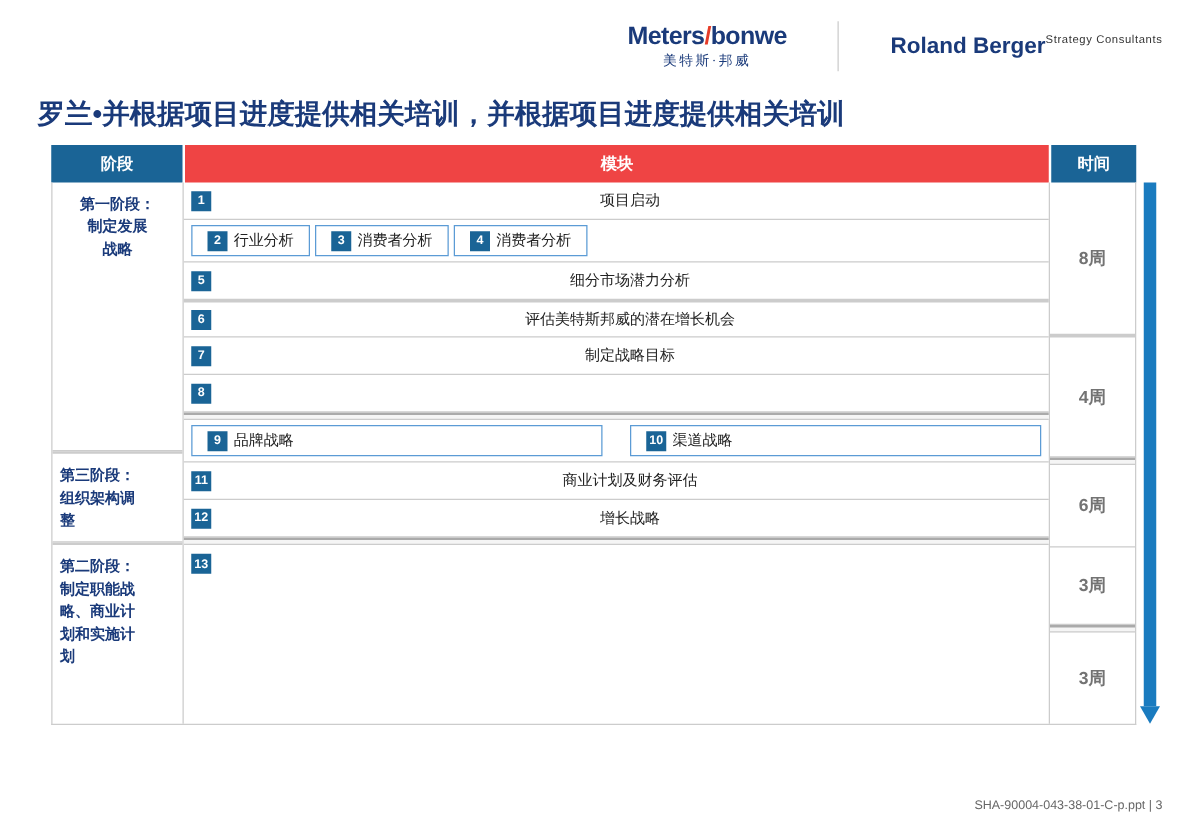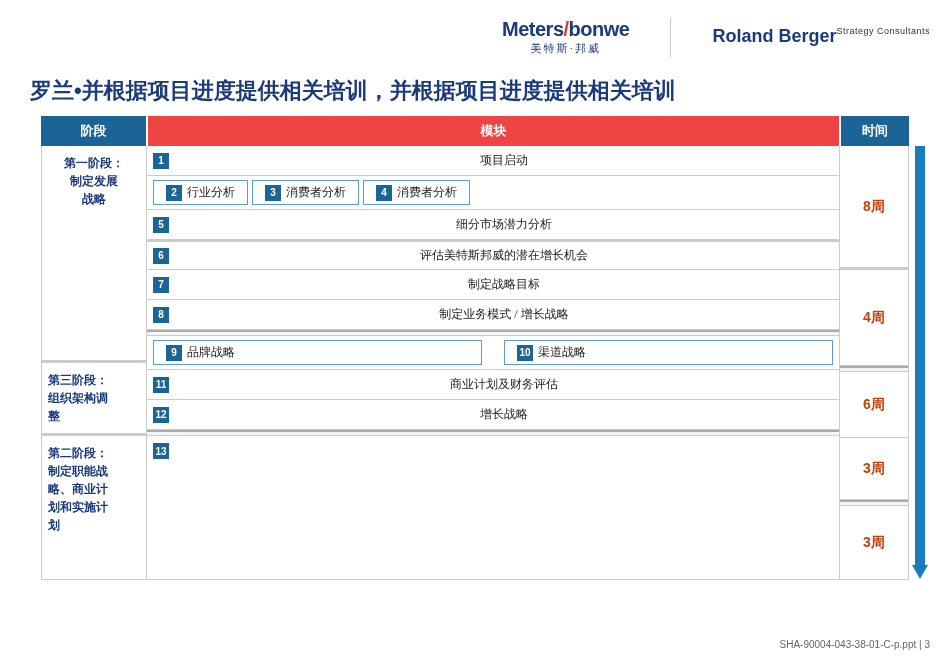--- a/index.html
+++ b/index.html
@@ -198,21 +198,21 @@
       flex-direction: column;
     }
 
     .time-cell {
       border-bottom: 1px solid #ccc;
       display: flex;
       align-items: center;
       justify-content: center;
       font-size: 14px;
       font-weight: bold;
-      color: #c2410c;
+      color: #737373;
       font-family: 'SimHei', 'STHeiti', sans-serif;
     }
     .time-cell:last-child { border-bottom: none; }
     .time-cell.t1 { flex: 0 0 120px; }
     .time-cell.t2 { flex: 0 0 95px; }
 
     
     .footer {
       position: absolute;
       bottom: 8px;
@@ -300,21 +300,20 @@
         <span class="module-text">评估美特斯邦威的潜在增长机会</span>
       </div>
 
       <div class="module-row" style="min-height:30px;">
         <span class="module-num">7</span>
         <span class="module-text">制定战略目标</span>
       </div>
 
       <div class="module-row" style="min-height:30px;">
         <span class="module-num">8</span>
-        <span class="module-text">制定业务模式 / 增长战略</span>
       </div>
 
       <div style="height:6px; background:#f5f5f5; border-top:2px solid #aaa; border-bottom:1px solid #ccc;"></div>
 
       <div class="module-row" style="min-height:32px; gap:4px; flex-wrap:nowrap;">
         <div class="outlined-box" style="flex:1;">
           <span class="module-num" style="margin-right:5px;">9</span>
           <span>品牌战略</span>
         </div>
         <div class="outlined-box" style="flex:1;margin-left:18px;">

